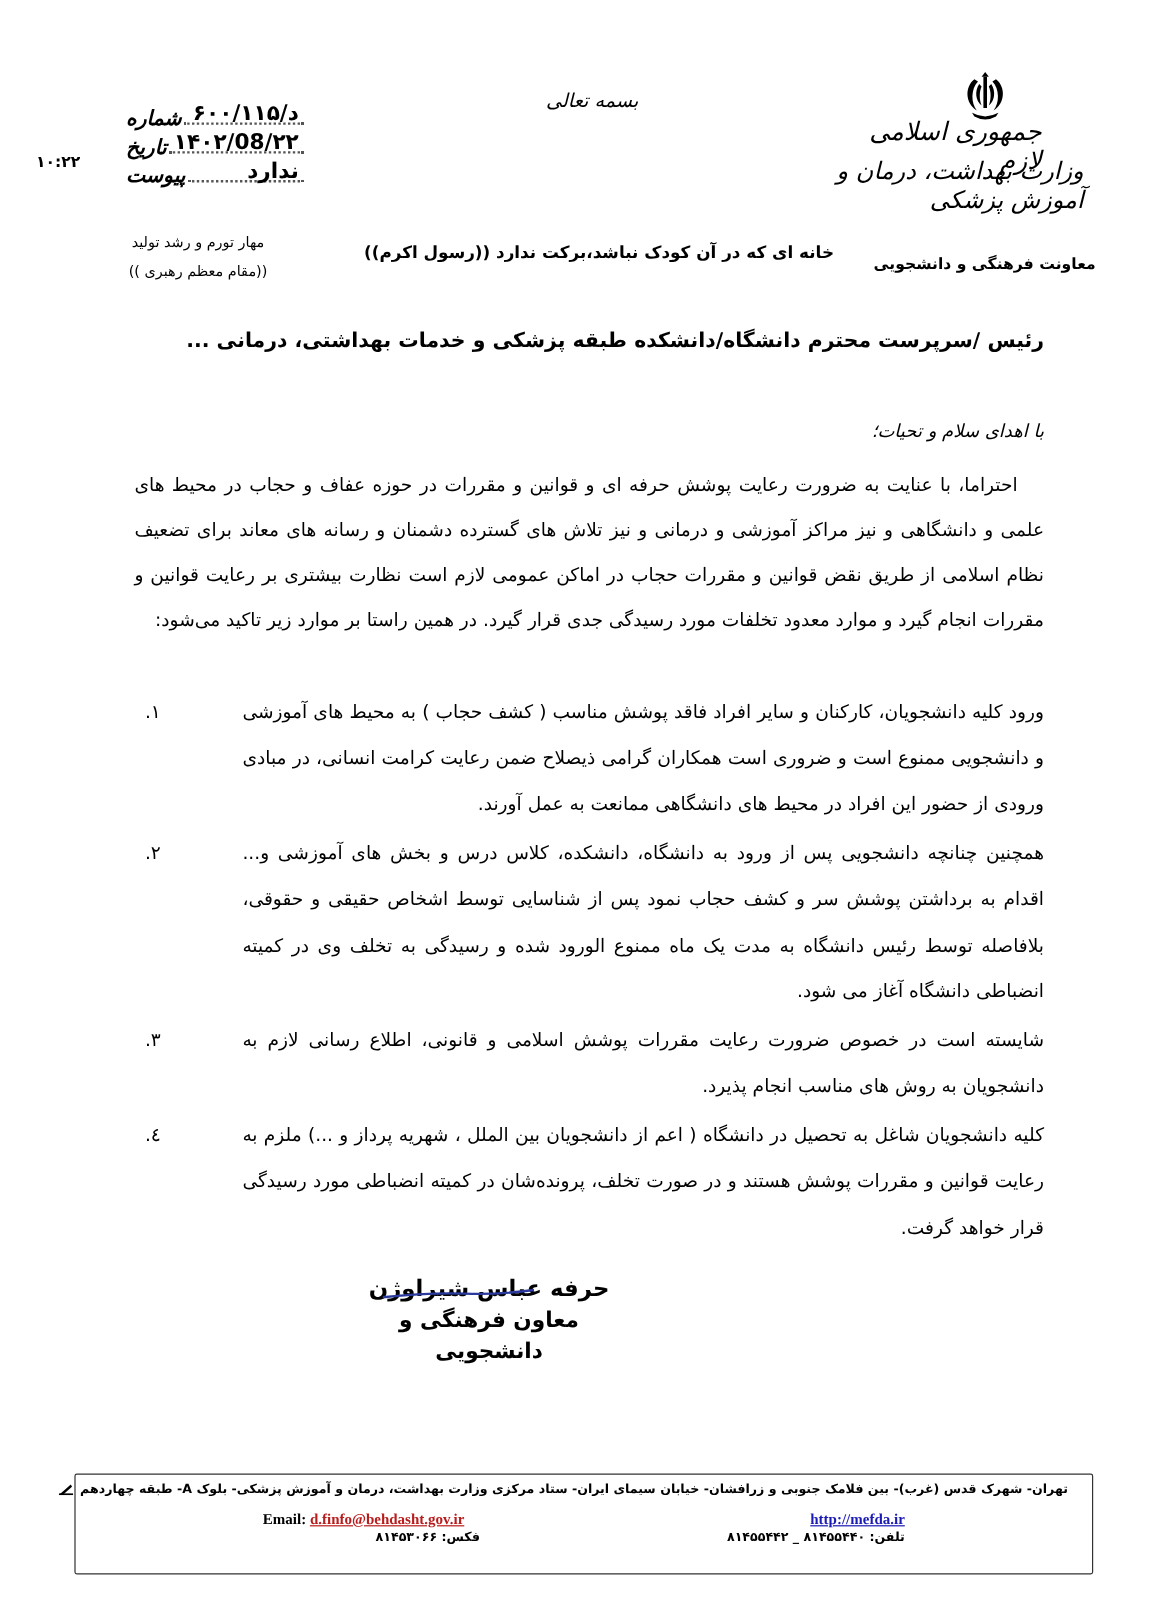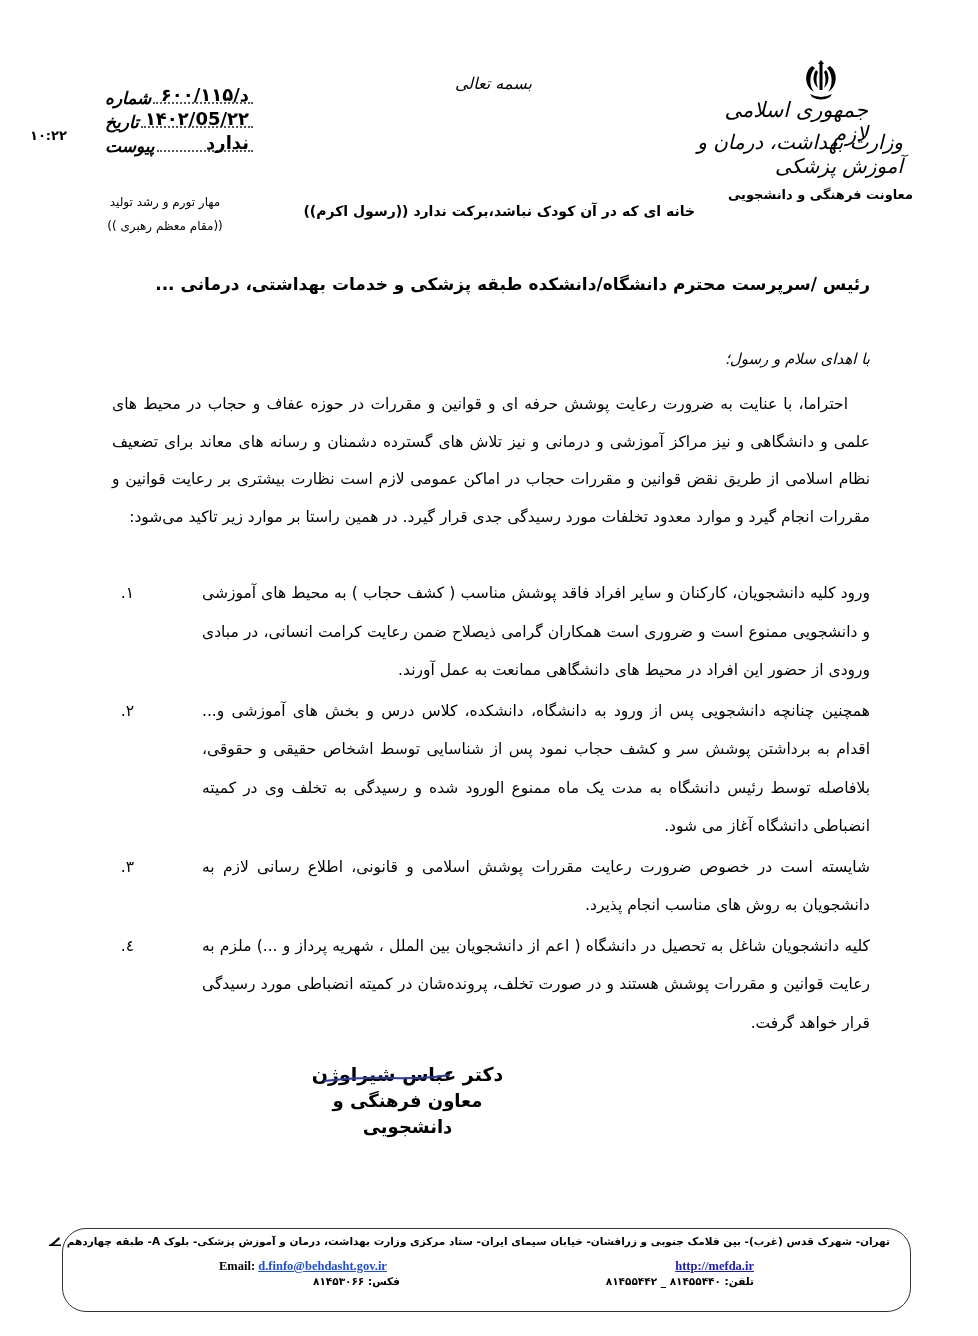--- a/index.html
+++ b/index.html
@@ -9,21 +9,21 @@
   }
   .abs { position: absolute; }
   .rtl { direction: rtl; unicode-bidi: embed; }
 
   
   #emblem { left: 800px; top: 58px; width: 42px; height: 44px; }
   #ministry-country { right: 110px; top: 98px; width: 180px; text-align: right;
     font-family: "DejaVu Serif", serif; font-style: italic; font-size: 21px; }
   #ministry-name { right: 75px; top: 130px; width: 230px; text-align: right;
     font-family: "DejaVu Serif", serif; font-style: italic; font-size: 20px; }
-  #deputy-header { right: 65px; top: 187px; font-weight: bold; font-size: 13px; white-space: nowrap; margin-left: 35px; }
+  #deputy-header { right: 65px; top: 213px; font-weight: bold; font-size: 13px; white-space: nowrap; margin-left: 35px; }
 
   
   #basmala { left: 455px; top: 74px; font-family: "DejaVu Serif", serif; font-style: italic; font-size: 16px; }
   #motto { right: 283px; top: 203px; font-weight: bold; font-size: 14px; white-space: nowrap; }
 
   
   #meta { left: 105px; top: 88px; width: 150px; }
   .meta-row { display: flex; flex-direction: row-reverse; align-items: baseline; height: 24px; }
   .meta-label { font-family: "DejaVu Serif", serif; font-style: italic; font-weight: bold; font-size: 17px; }
   .meta-dots { flex: 1; border-bottom: 2px dotted #555; margin: 0 2px 5px 2px; position: relative; height: 14px; }
@@ -42,27 +42,27 @@
   .item-num { width: 40px; flex: 0 0 40px; text-align: right; padding-right: 18px; box-sizing: border-box; }
   .item-text { flex: 1; text-align: justify; padding-left: 50px; }
 
   
   #signature { left: 300px; top: 1060px; width: 215px; text-align: center; font-weight: bold; }
   #sig-name { font-size: 19px; line-height: 28px; position: relative; display: inline-block; }
   #sig-stroke { position: absolute; left: 10px; top: 13px; width: 130px; height: 10px; }
   #sig-title { font-size: 18px; line-height: 26px; }
 
   
-  #footer { left: 62px; top: 1228px; width: 849px; height: 84px; border: 1.5px solid #333; border-radius: 24px; box-sizing: border-box; }
+  #footer { left: 62px; top: 1228px; width: 849px; height: 84px; border: 1.5px solid #333; border-radius: 2px; box-sizing: border-box; }
   #footer-address { right: 20px; top: 6px; font-weight: bold; font-size: 10.5px; white-space: nowrap; display: flex; flex-direction: row-reverse; align-items: center; gap: 6px; }
   #pen-icon { width: 12px; height: 10px; }
   #footer-web { right: 156px; top: 30px; font-family: "Liberation Serif", serif; font-weight: bold; font-size: 12.5px; color: #1a1ab5; text-decoration: underline; margin-left: 12px; }
   #footer-phone { right: 156px; top: 46px; font-weight: bold; font-size: 10.5px; white-space: nowrap; }
   #footer-email-wrap { left: 156px; top: 30px; font-family: "Liberation Serif", serif; font-weight: bold; font-size: 12.5px; white-space: nowrap; }
-  #footer-email { color: #1d4ed8; text-decoration: underline; }
+  #footer-email { color: #b91c1c; text-decoration: underline; }
   #footer-fax { left: 250px; top: 46px; font-weight: bold; font-size: 10.5px; white-space: nowrap; }
 </style>
 </head>
 <body>
 
 <svg id="emblem" class="abs" viewBox="0 0 42 44">
   <path d="M21 2 l3 4 h-6 z" fill="#000"></path>
   <rect x="19.5" y="6" width="3" height="26" fill="#000"></rect>
   <path d="M12 8 C4 14 4 28 14 34 C9 28 9 16 15 10 Z" fill="#000"></path>
   <path d="M30 8 C38 14 38 28 28 34 C33 28 33 16 27 10 Z" fill="#000"></path>
@@ -81,37 +81,37 @@
 <div id="meta" class="abs rtl">
   <div class="meta-row">
     <span class="meta-label">شماره</span>
     <span class="meta-dots">
         <span class="meta-value">د/۶۰۰/۱۱۵</span>
       </span>
   </div>
   <div class="meta-row">
     <span class="meta-label">تاریخ</span>
     <span class="meta-dots">
-        <span class="meta-value">۱۴۰۲/05/۲۲</span>
+        <span class="meta-value">۱۴۰۲/08/۲۲</span>
       </span>
   </div>
   <div class="meta-row">
     <span class="meta-label">پیوست</span>
     <span class="meta-dots">
         <span class="meta-value">ندارد</span>
       </span>
   </div>
 </div>
 <div id="slogan" class="abs rtl">
   <div>مهار تورم و رشد تولید</div>
   <div>((مقام معظم رهبری ))</div>
 </div>
 
 <div id="addressee" class="abs rtl">رئیس /سرپرست محترم دانشگاه/دانشکده طبقه پزشکی و خدمات بهداشتی، درمانی ...</div>
-<div id="greeting" class="abs rtl">با اهدای سلام و رسول؛</div>
+<div id="greeting" class="abs rtl">با اهدای سلام و تحیات؛</div>
 
 <div id="body-para" class="abs rtl">احتراما، با عنایت به ضرورت رعایت پوشش حرفه ای و قوانین و مقررات در حوزه عفاف و حجاب در محیط های علمی و دانشگاهی و نیز مراکز آموزشی و درمانی و نیز تلاش های گسترده دشمنان و رسانه های معاند برای تضعیف نظام اسلامی از طریق نقض قوانین و مقررات حجاب در اماکن عمومی لازم است نظارت بیشتری بر رعایت قوانین و مقررات انجام گیرد و موارد معدود تخلفات مورد رسیدگی جدی قرار گیرد. در همین راستا بر موارد زیر تاکید می‌شود:</div>
 
 <div id="items" class="abs rtl">
   <div class="item">
     <span class="item-num">۱.</span>
     <span class="item-text">ورود کلیه دانشجویان، کارکنان و سایر افراد فاقد پوشش مناسب ( کشف حجاب ) به محیط های آموزشی و دانشجویی ممنوع است و ضروری است همکاران گرامی ذیصلاح ضمن رعایت کرامت انسانی، در مبادی ورودی از حضور این افراد در محیط های دانشگاهی ممانعت به عمل آورند.</span>
   </div>
   <div class="item">
     <span class="item-num">۲.</span>
@@ -122,21 +122,21 @@
     <span class="item-text">شایسته است در خصوص ضرورت رعایت مقررات پوشش اسلامی و قانونی، اطلاع رسانی لازم به دانشجویان به روش های مناسب انجام پذیرد.</span>
   </div>
   <div class="item">
     <span class="item-num">٤.</span>
     <span class="item-text">کلیه دانشجویان شاغل به تحصیل در دانشگاه ( اعم از دانشجویان بین الملل ، شهریه پرداز و ...) ملزم به رعایت قوانین و مقررات پوشش هستند و در صورت تخلف، پرونده‌شان در کمیته انضباطی مورد رسیدگی قرار خواهد گرفت.</span>
   </div>
 </div>
 
 <div id="signature" class="abs rtl">
   <div id="sig-name">
-    <span>دکتر عباس شیراوژن</span>
+    <span>حرفه عباس شیراوژن</span>
     <svg id="sig-stroke" viewBox="0 0 130 10">
       <path d="M2 8 Q40 4 70 5 T128 2" stroke="#2a3a9e" stroke-width="2" fill="none"></path>
     </svg>
   </div>
   <div id="sig-title">معاون فرهنگی و دانشجویی</div>
 </div>
 
 <div id="footer" class="abs">
   <div id="footer-address" class="abs rtl">
     <svg id="pen-icon" viewBox="0 0 12 10">

